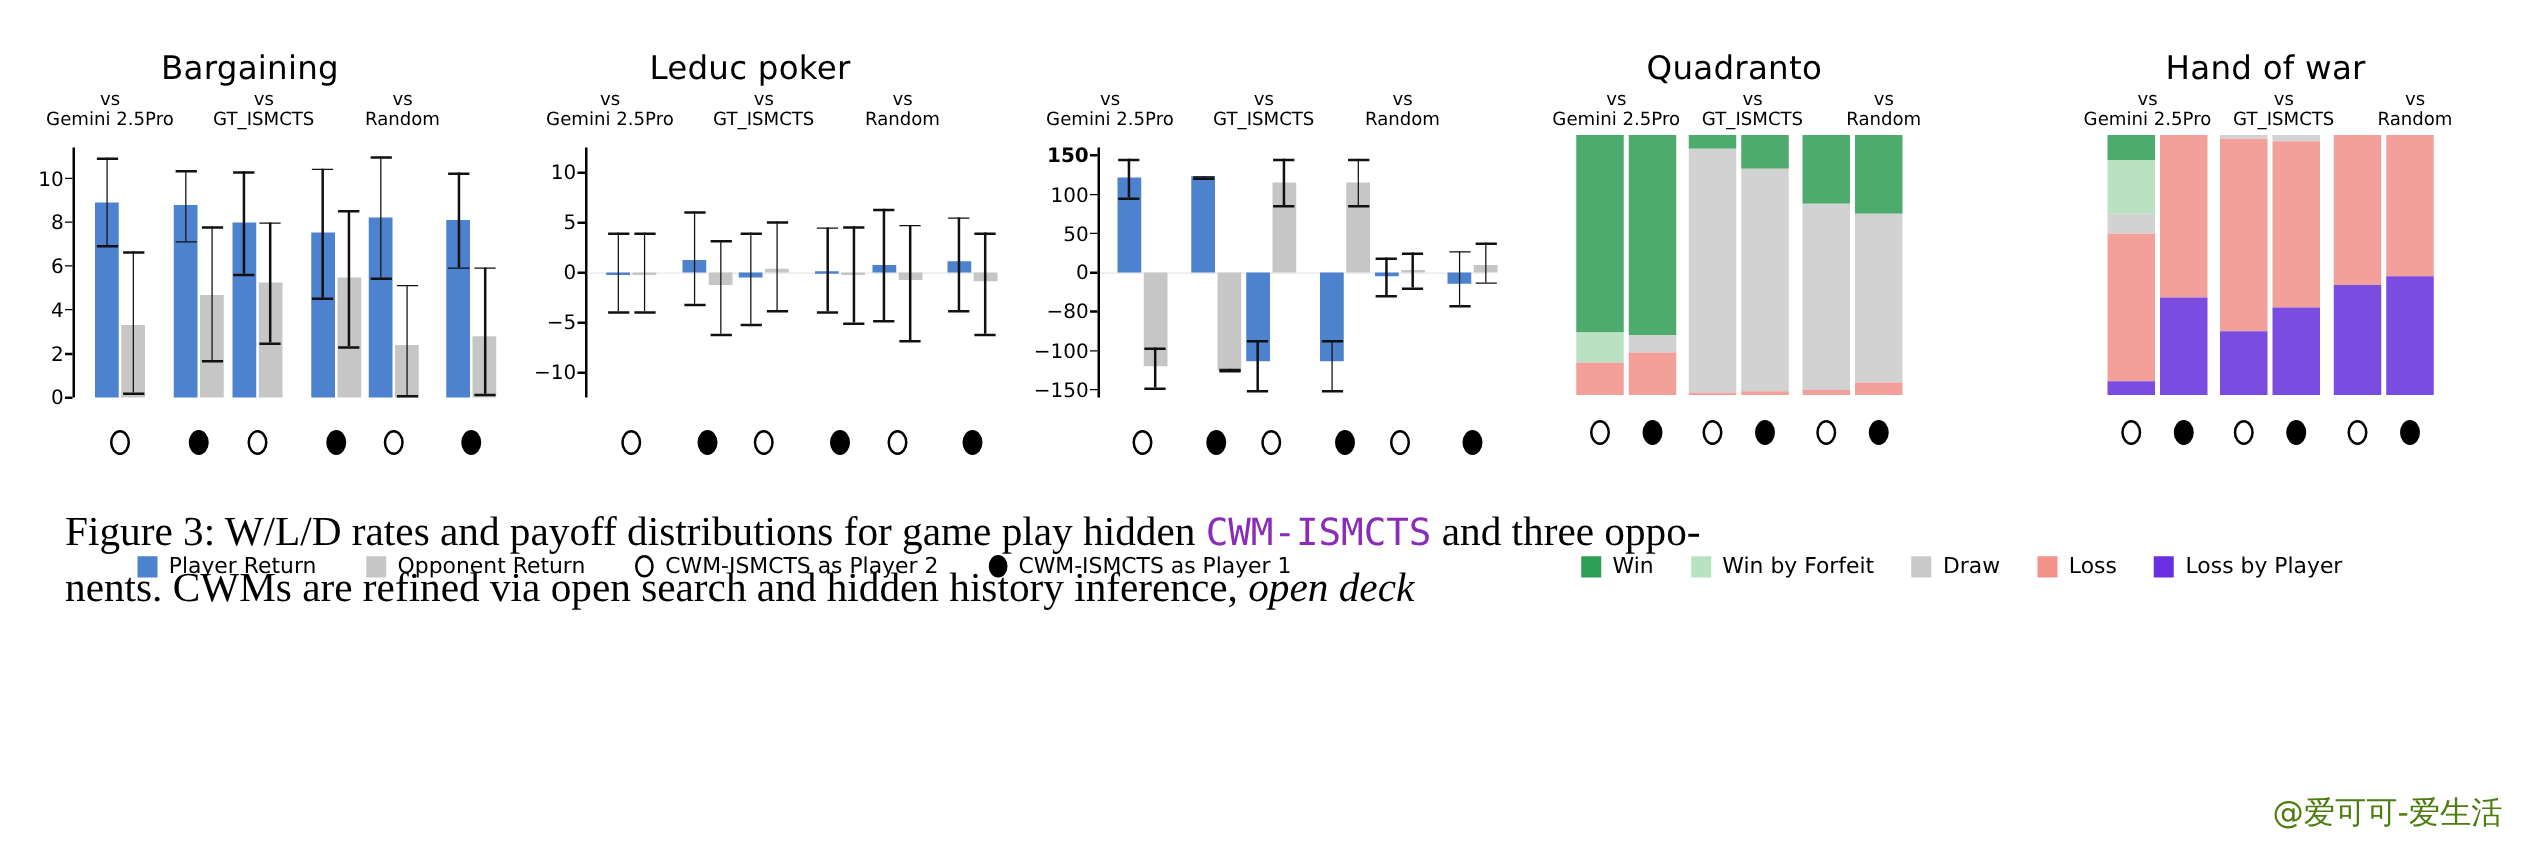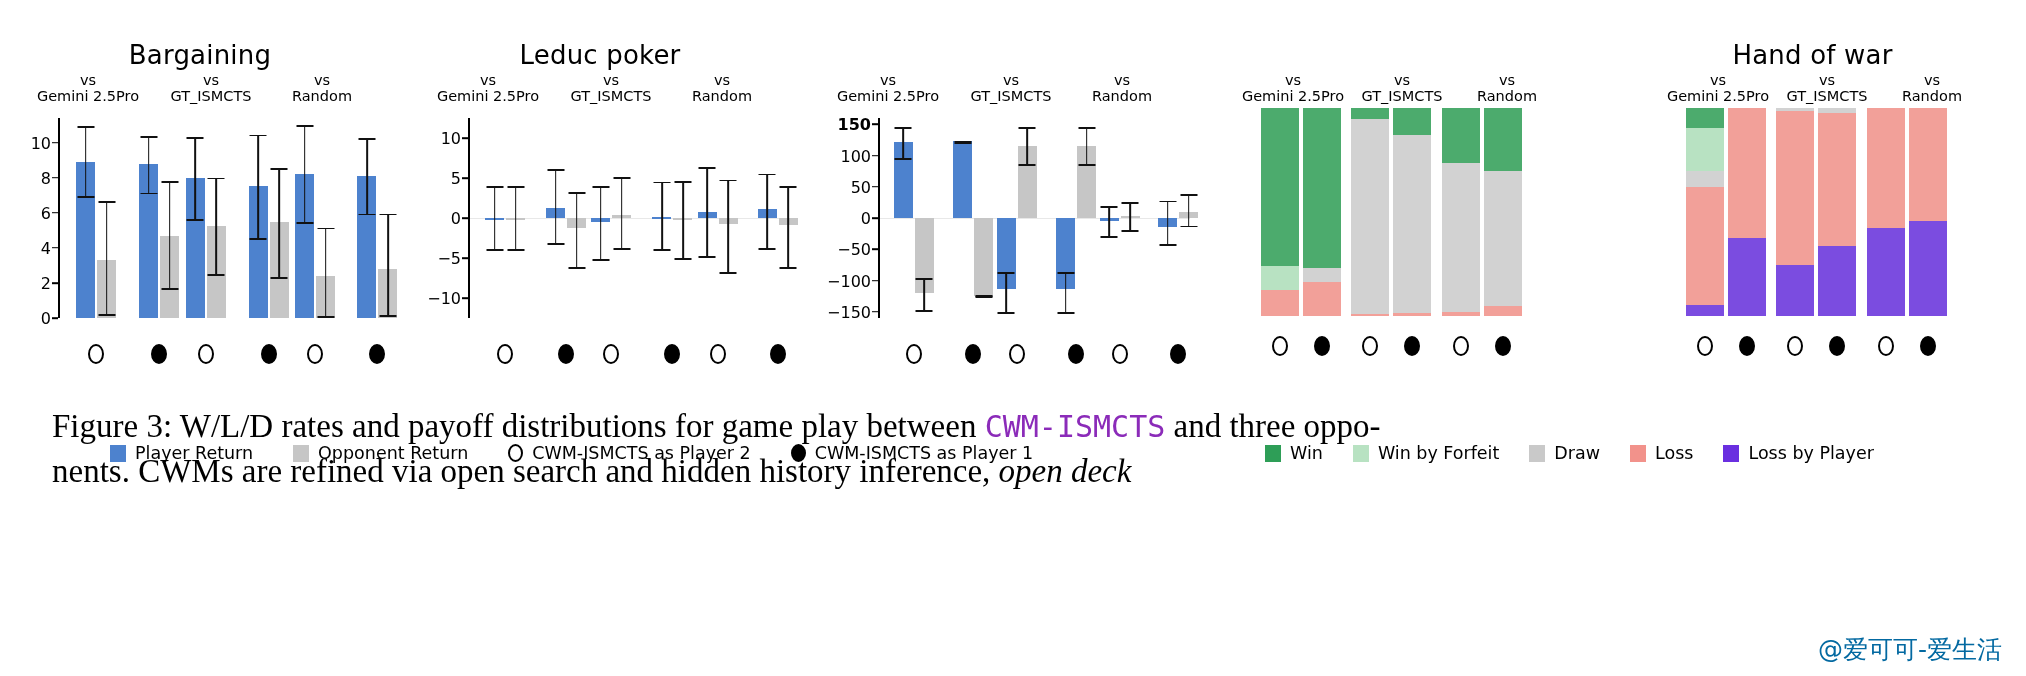--- a/index.html
+++ b/index.html
@@ -34,21 +34,21 @@
   .swatch{width:16px;height:17px;display:inline-block;}
   .legend-row{position:absolute;display:flex;align-items:center;}
   .lg-item{display:flex;align-items:center;gap:9px;font-size:17.5px;white-space:nowrap;}
   .lg-dot{width:15px;height:18px;border-radius:50%;border:2.1px solid #000;box-sizing:border-box;}
 
   .caption{position:absolute;left:52px;top:404px;width:1930px;
            font-family:"Liberation Serif",serif;font-size:33px;line-height:44px;color:#000;}
   .mono{font-family:"DejaVu Sans Mono",monospace;color:#8b2bb9;font-size:30px;}
   .ital{font-style:italic;}
 
-  .watermark{position:absolute;right:24px;bottom:10px;font-size:25px;color:#0369a1;
+  .watermark{position:absolute;right:24px;bottom:10px;font-size:25px;color:#4d7c0f;
              font-family:"DejaVu Sans",sans-serif;white-space:nowrap;}
 </style>
 </head>
 <body>
 
 <div id="fig">
 
   <div class="panel" id="p0" style="left:0px;width:400px;">
     <div class="panel-title">Bargaining</div>
     <div class="grp-label" style="left:18px;top:33px;width:140px;">
@@ -231,21 +231,21 @@
       <div>vs</div>
       <div>Random</div>
     </div>
     <div class="plot" id="plot2" style="left:78px;top:78px;width:312px;height:200px;">
         <div class="axis-line" style="left:0;top:0;width:1.8px;height:200px;"></div>
         <div class="tickmark" style="top:193.75px;"></div>
         <div class="ytick" style="top:193.75px;">−150</div>
         <div class="tickmark" style="top:162.5px;"></div>
         <div class="ytick" style="top:162.5px;">−100</div>
         <div class="tickmark" style="top:131.25px;"></div>
-        <div class="ytick" style="top:131.25px;">−50</div>
+        <div class="ytick" style="top:131.25px;">−80</div>
         <div class="tickmark" style="top:100px;"></div>
         <div class="ytick" style="top:100px;">0</div>
         <div class="tickmark" style="top:68.75px;"></div>
         <div class="ytick" style="top:68.75px;">50</div>
         <div class="tickmark" style="top:37.5px;"></div>
         <div class="ytick" style="top:37.5px;">100</div>
         <div class="tickmark" style="top:6.25px;"></div>
         <div class="ytick" style="top:6.25px;font-weight:bold;">150</div>
         <div class="zeroline" style="left:2px;top:100px;width:310px;"></div>
         <div class="bar blue" style="left:15.880000000000003px;top:24.375px;width:19px;height:75.625px;"></div>
@@ -299,20 +299,21 @@
         <div class="cap" style="left:289.644px;top:126.25px;width:17px;"></div>
         <div class="bar grey" style="left:301.144px;top:93.75px;width:19px;height:6.25px;"></div>
         <div class="err" style="left:310.644px;top:76.25px;height:31.25px;"></div>
         <div class="cap" style="left:310.644px;top:76.25px;width:17px;"></div>
         <div class="cap" style="left:310.644px;top:107.5px;width:17px;"></div>
         <div class="marker filled" style="left:300.144px;top:226px;"></div>
       </div>
   </div>
 
   <div class="panel" id="p3" style="left:1215px;width:345px;">
+    <div class="panel-title">Quadranto</div>
     <div class="grp-label" style="left:8px;top:33px;width:140px;">
       <div>vs</div>
       <div>Gemini 2.5Pro</div>
     </div>
     <div class="grp-label" style="left:122px;top:33px;width:130px;">
       <div>vs</div>
       <div>GT_ISMCTS</div>
     </div>
     <div class="grp-label" style="left:232px;top:33px;width:120px;">
       <div>vs</div>
@@ -446,18 +447,18 @@
         <div class="swatch" style="background:#f2928b;"></div>
         <div class="">Loss</div>
       </div>
       <div class="lg-item">
         <div class="swatch" style="background:#6a2fe0;"></div>
         <div class="">Loss by Player</div>
       </div>
     </div>
 
   <div class="caption">
-    <span>Figure 3: W/L/D rates and payoff distributions for game play between </span><span class="mono">CWM-ISMCTS</span><span> and three oppo-</span><br>
+    <span>Figure 3: W/L/D rates and payoff distributions for game play hidden </span><span class="mono">CWM-ISMCTS</span><span> and three oppo-</span><br>
     <span>nents. CWMs are refined via open search and hidden history inference, </span><span class="ital">open deck</span>
   </div>
 
   <div class="watermark">@爱可可-爱生活</div>
 </div>
 
 </body></html>

